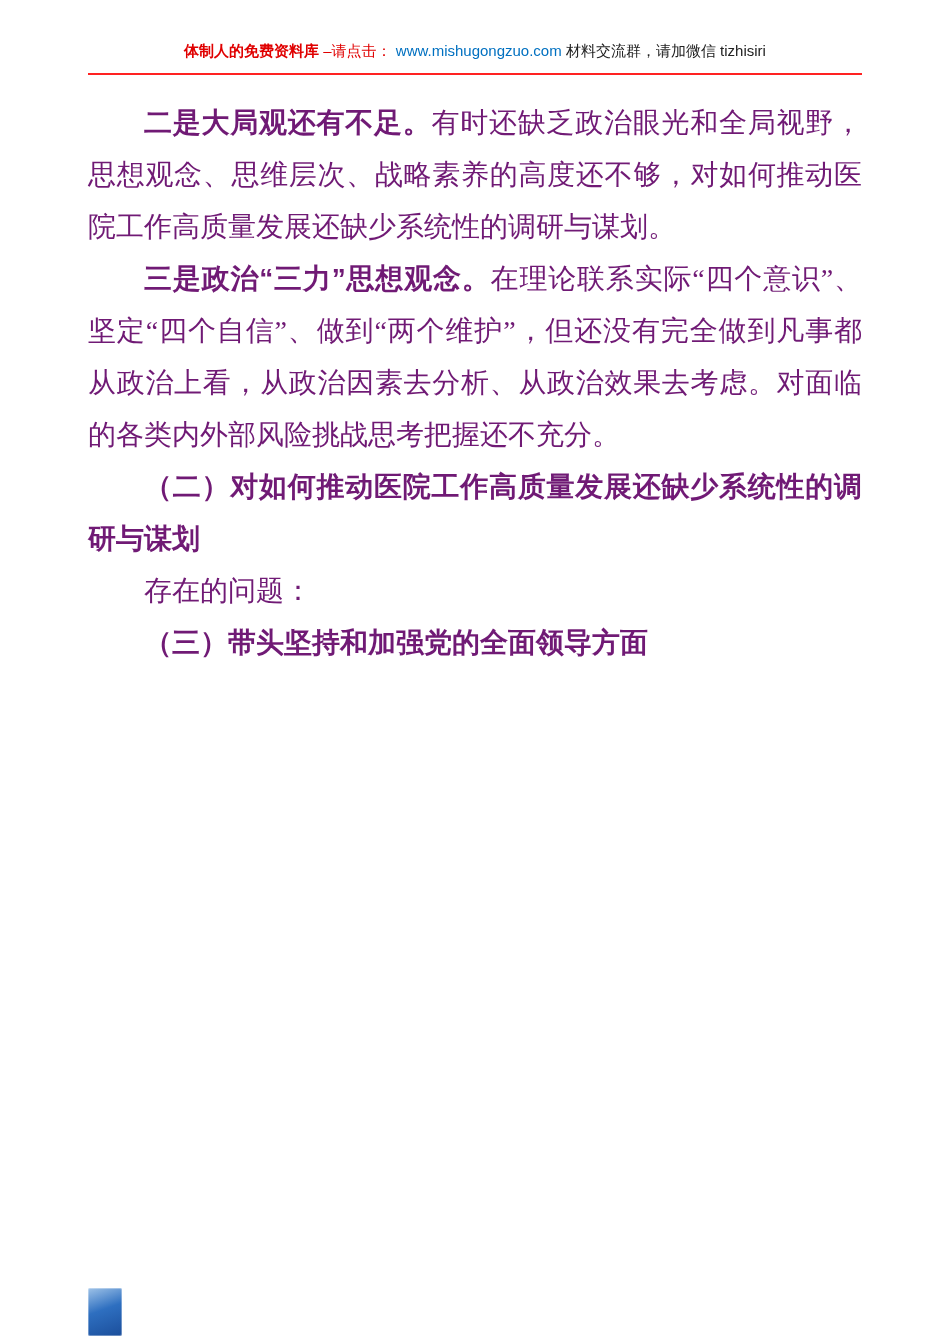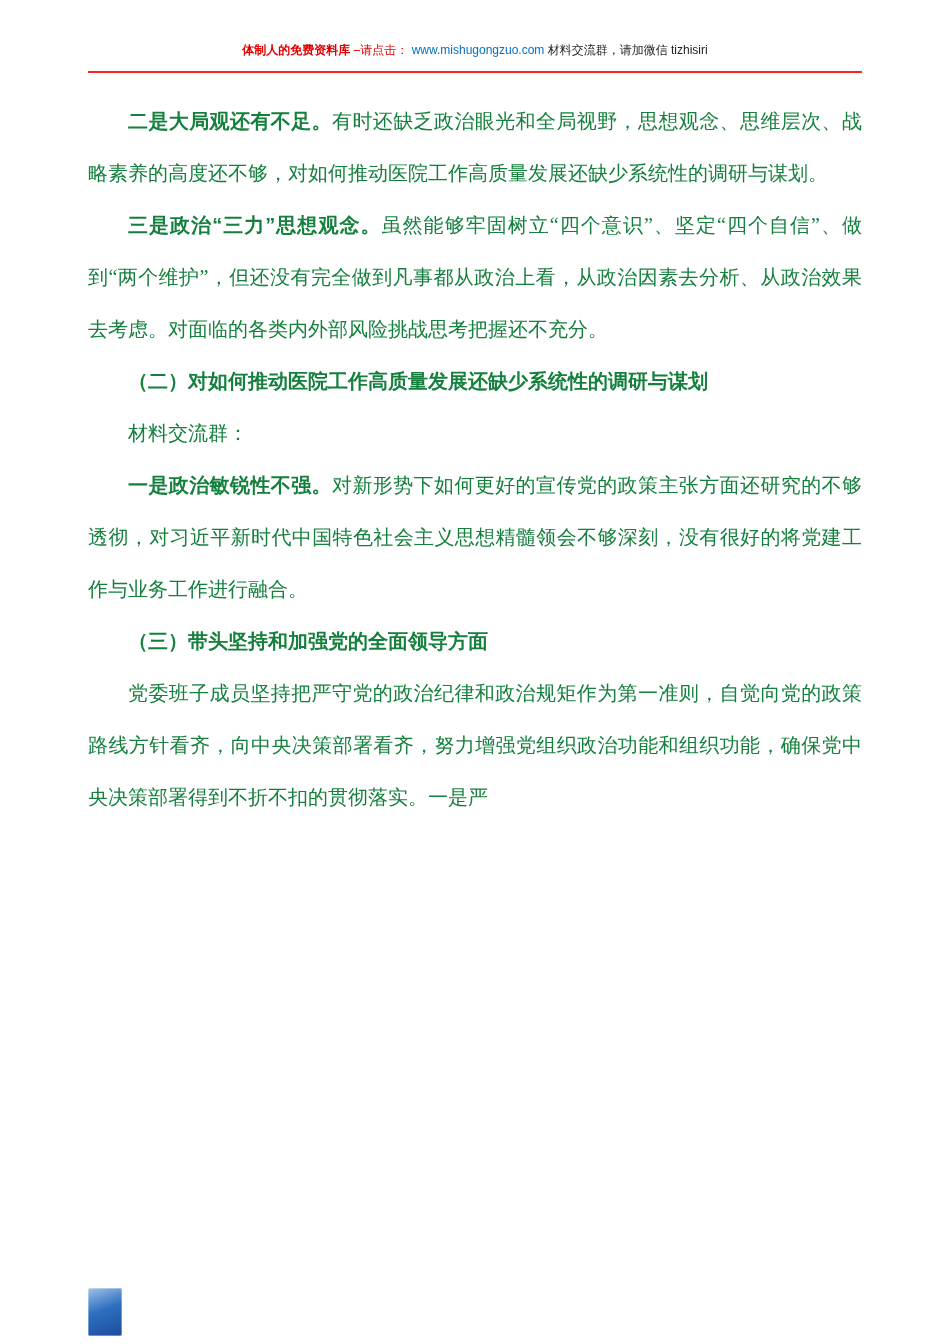--- a/index.html
+++ b/index.html
@@ -14,38 +14,38 @@
   }
   .page {
     width: 950px;
     height: 1344px;
     padding: 42px 88px 0 88px;
     position: relative;
   }
   
   .doc-header {
     text-align: center;
-    font-size: 12px;
+    font-size: 15px;
     font-family: "Liberation Sans", "DejaVu Sans", sans-serif;
     padding-bottom: 12px;
     border-bottom: 2px solid #ff2222;
     white-space: nowrap;
   }
   .hdr-brand { color: #e00000; font-weight: 700; }
   .hdr-click { color: #e00000; }
   .hdr-url   { color: #0070c0; cursor: pointer; }
   .hdr-suffix{ color: #222222; }
 
   
   .content {
     margin-top: 22px;
-    font-size: 20px;
+    font-size: 28px;
     line-height: 52px;
     text-align: justify;
-    color: #15803d;
+    color: #701a75;
   }
   .para {
     text-indent: 2em;
   }
   .lead {
     font-weight: 700;
     font-family: "Liberation Sans", "DejaVu Sans", sans-serif;
   }
   .heading {
     font-weight: 700;
@@ -69,31 +69,29 @@
 <div class="page">
 
   <div class="doc-header">
     <span class="hdr-brand">体制人的免费资料库</span><span class="hdr-click"> –请点击： </span><span class="hdr-url">www.mishugongzuo.com</span><span class="hdr-suffix"> 材料交流群，请加微信 tizhisiri</span>
   </div>
 
   <div class="content">
 
     <p class="para"><span class="lead">二是大局观还有不足。</span><span>有时还缺乏政治眼光和全局视野，思想观念、思维层次、战略素养的高度还不够，对如何推动医院工作高质量发展还缺少系统性的调研与谋划。</span></p>
 
-    <p class="para"><span class="lead">三是政治“三力”思想观念。</span><span>虽然能够牢固树立“四个意识”、坚定“四个自信”、做到“两个维护”，但还没有完全做到凡事都从政治上看，从政治因素去分析、从政治效果去考虑。对面临的各类内外部风险挑战思考把握还不充分。</span></p>
+    <p class="para"><span class="lead">三是政治“三力”思想观念。</span><span>在理论联系实际“四个意识”、坚定“四个自信”、做到“两个维护”，但还没有完全做到凡事都从政治上看，从政治因素去分析、从政治效果去考虑。对面临的各类内外部风险挑战思考把握还不充分。</span></p>
 
     <p class="para heading">（二）对如何推动医院工作高质量发展还缺少系统性的调研与谋划</p>
 
 
-    <p class="para"><span>材料交流群：</span></p>
+    <p class="para"><span>存在的问题：</span></p>
 
-    <p class="para"><span class="lead">一是政治敏锐性不强。</span><span>对新形势下如何更好的宣传党的政策主张方面还研究的不够透彻，对习近平新时代中国特色社会主义思想精髓领会不够深刻，没有很好的将党建工作与业务工作进行融合。</span></p>
 
 
     <p class="para heading">（三）带头坚持和加强党的全面领导方面</p>
 
-    <p class="para"><span>党委班子成员坚持把严守党的政治纪律和政治规矩作为第一准则，自觉向党的政策路线方针看齐，向中央决策部署看齐，努力增强党组织政治功能和组织功能，确保党中央决策部署得到不折不扣的贯彻落实。一是严</span></p>
 
   </div>
 
   <div class="corner-fragment"></div>
 
 </div>
 
 </body></html>

